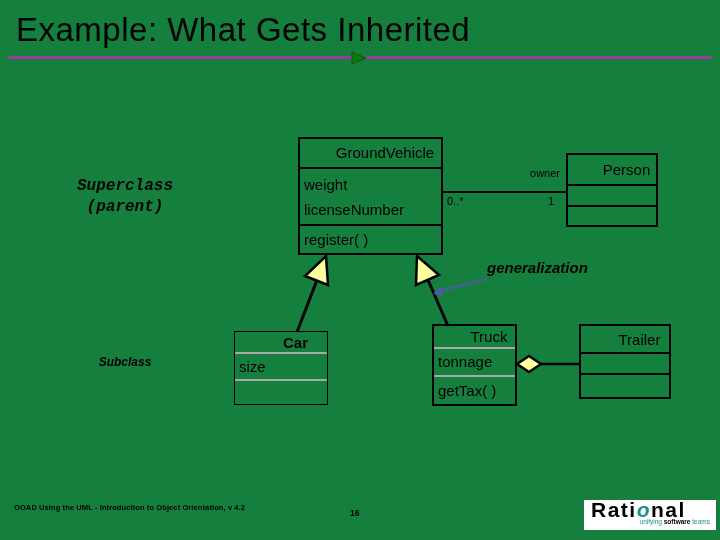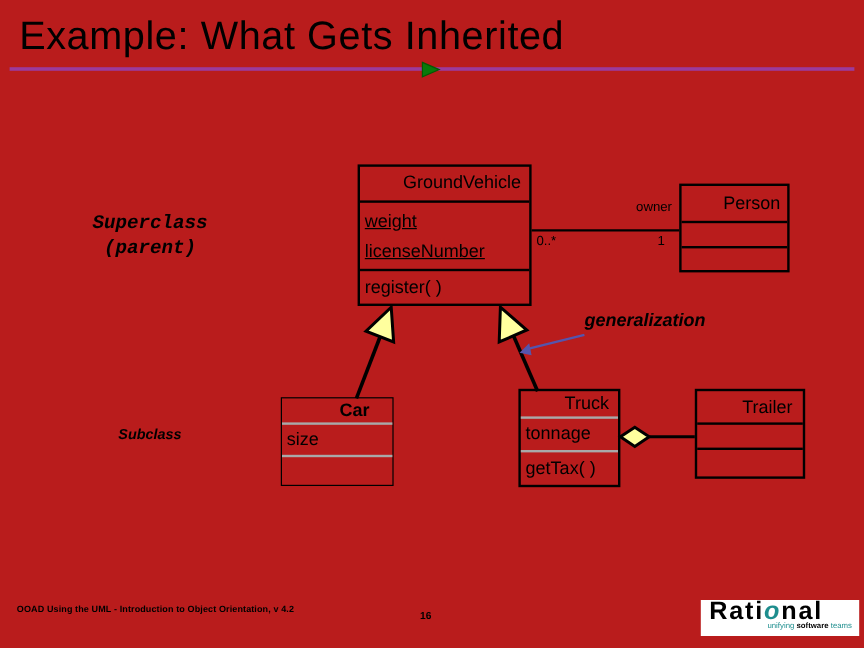--- a/index.html
+++ b/index.html
@@ -1,31 +1,31 @@
 <!DOCTYPE html>
 <html><head>
 <meta charset="utf-8">
 <style>
   html,body{margin:0;padding:0;}
   body{width:720px;height:540px;overflow:hidden;font-family:"Liberation Sans",sans-serif;}
-  .slide{position:relative;width:720px;height:540px;background:#b91c1c;color:#000;}
+  .slide{position:relative;width:720px;height:540px;background:#15803d;color:#000;}
 
   .title{position:absolute;left:16px;top:11px;font-size:33px;font-weight:400;letter-spacing:0.5px;white-space:nowrap;}
   .title-rule{position:absolute;left:8px;top:56px;width:704px;height:3px;background:#9C3A9C;}
 
   .overlay{position:absolute;left:0;top:0;pointer-events:none;}
 
   
   .box{position:absolute;box-sizing:border-box;display:flex;flex-direction:column;font-size:15px;background:transparent;}
   .hd{display:flex;align-items:center;justify-content:center;white-space:nowrap;margin-left:29px;}
   .cmp{padding:0 0 0 4px;white-space:nowrap;}
 
   .gv{left:298px;top:137px;width:145px;height:118px;border:2.5px solid #000;}
   .gv .hd{height:28px;}
-  .gv .cmp-attrs{border-top:2.5px solid #000;height:53px;padding-top:3px;line-height:25px;text-decoration:underline;}
+  .gv .cmp-attrs{border-top:2.5px solid #000;height:53px;padding-top:3px;line-height:25px;}
   .gv .cmp-ops{border-top:2.5px solid #000;flex:1;line-height:27px;}
 
   .person{left:566px;top:153px;width:92px;height:74px;border:2px solid #000;}
   .person .hd{height:29px;}
   .person .c2{border-top:2px solid #000;height:19px;}
   .person .c3{border-top:2px solid #000;flex:1;}
 
   .car{left:234px;top:331px;width:94px;height:74px;border:1.5px solid #000;}
   .car .hd{height:20px;font-weight:bold;}
   .car .c2{border-top:2px solid #A9A9A9;height:25px;line-height:25px;}

